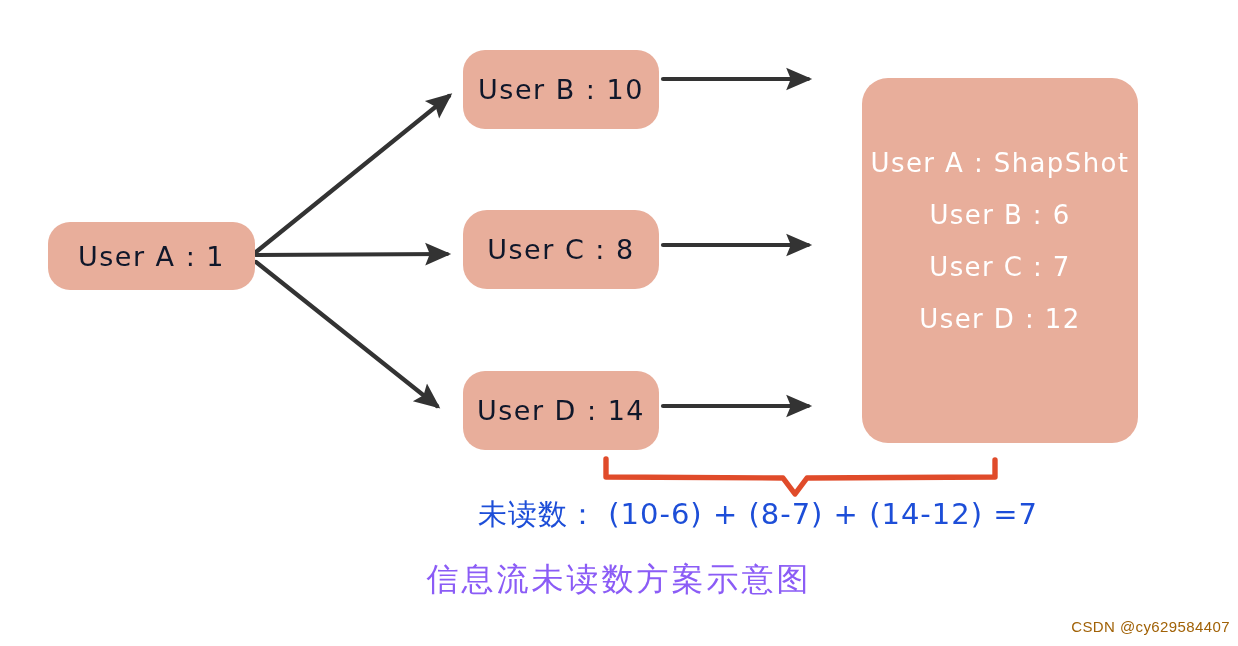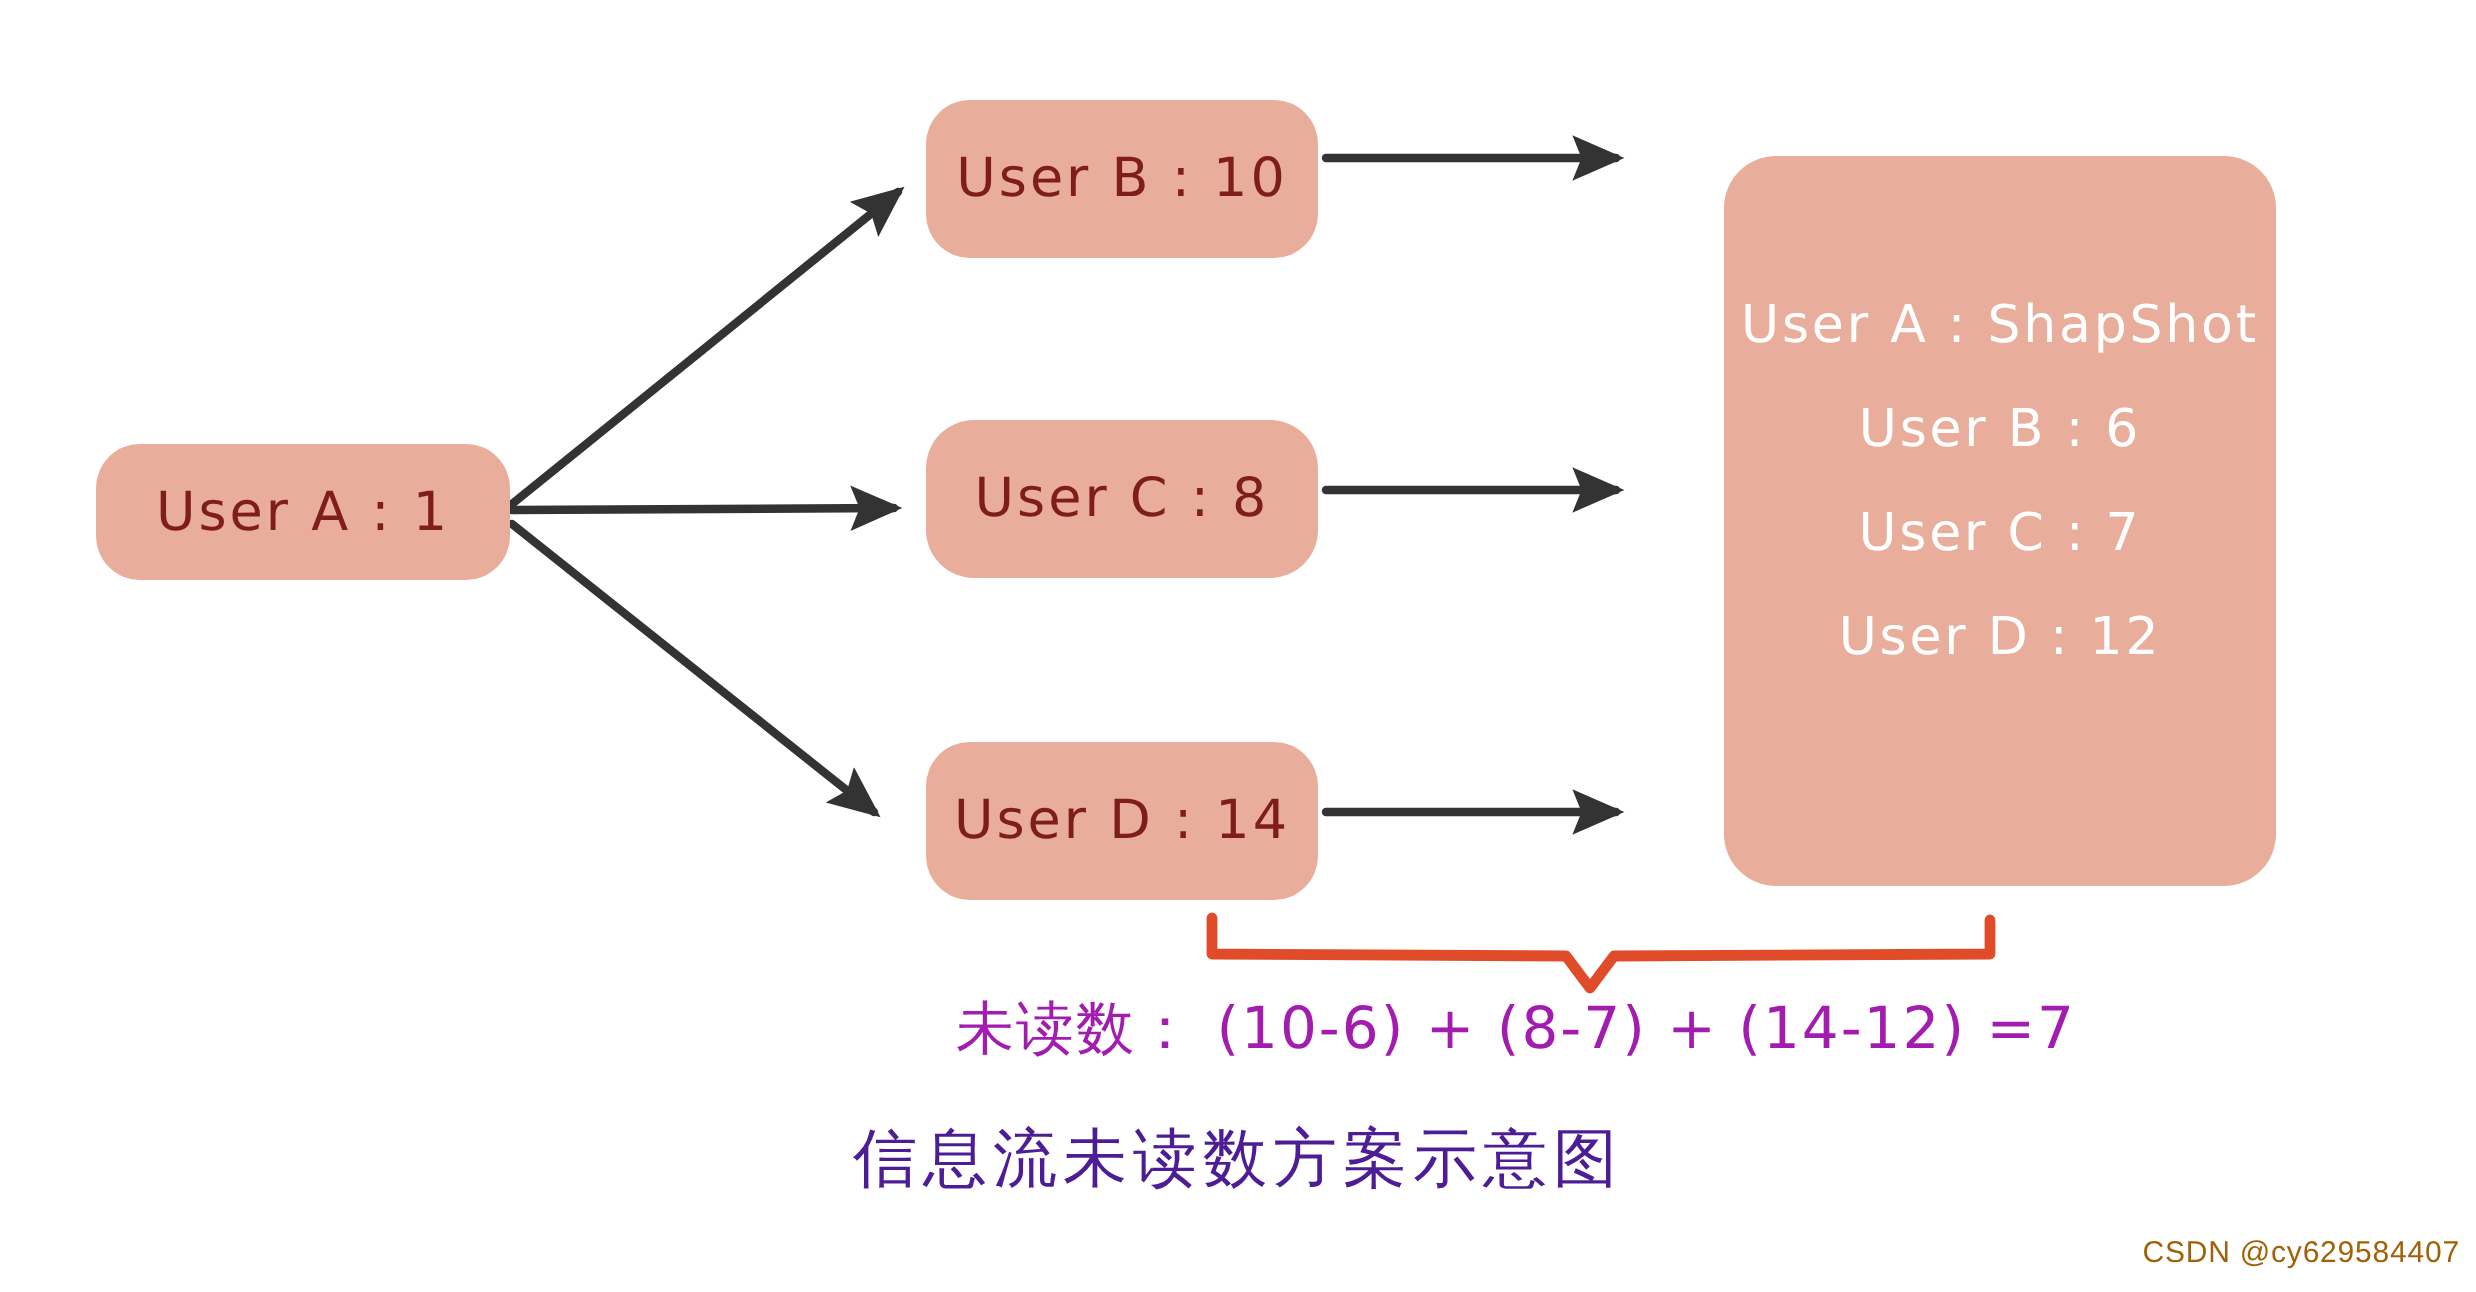--- a/index.html
+++ b/index.html
@@ -20,21 +20,21 @@
   .node-box {
     position: absolute;
     background: #e8ae9b;
     border-radius: 22px;
     display: flex;
     align-items: center;
     justify-content: center;
     box-sizing: border-box;
   }
   .node-label {
-    color: #7f1d1d;
+    color: #0f172a;
     font-family: "DejaVu Sans", sans-serif;
     font-size: 27px;
     letter-spacing: 1.5px;
     white-space: nowrap;
     line-height: 1;
   }
   #box-user-a {
     left: 48px; top: 222px; width: 207px; height: 68px;
   }
   #box-user-b {
@@ -69,34 +69,34 @@
     position: absolute;
     left: 0; top: 0;
     width: 1238px; height: 646px;
     pointer-events: none;
   }
   #formula {
     position: absolute;
     left: 478px;
     top: 500px;
     width: 660px;
-    color: #a21caf;
+    color: #1d4ed8;
     font-family: "DejaVu Sans", sans-serif;
     font-size: 29px;
     letter-spacing: 1px;
     white-space: nowrap;
     line-height: 1;
   }
   #caption {
     position: absolute;
     left: 0;
     top: 563px;
     width: 1238px;
     text-align: center;
-    color: #4c1d95;
+    color: #8b5cf6;
     font-family: "DejaVu Sans", sans-serif;
     font-size: 32px;
     letter-spacing: 3px;
     line-height: 1;
   }
   #watermark {
     position: absolute;
     right: 8px;
     bottom: 12px;
     color: #a16207;

